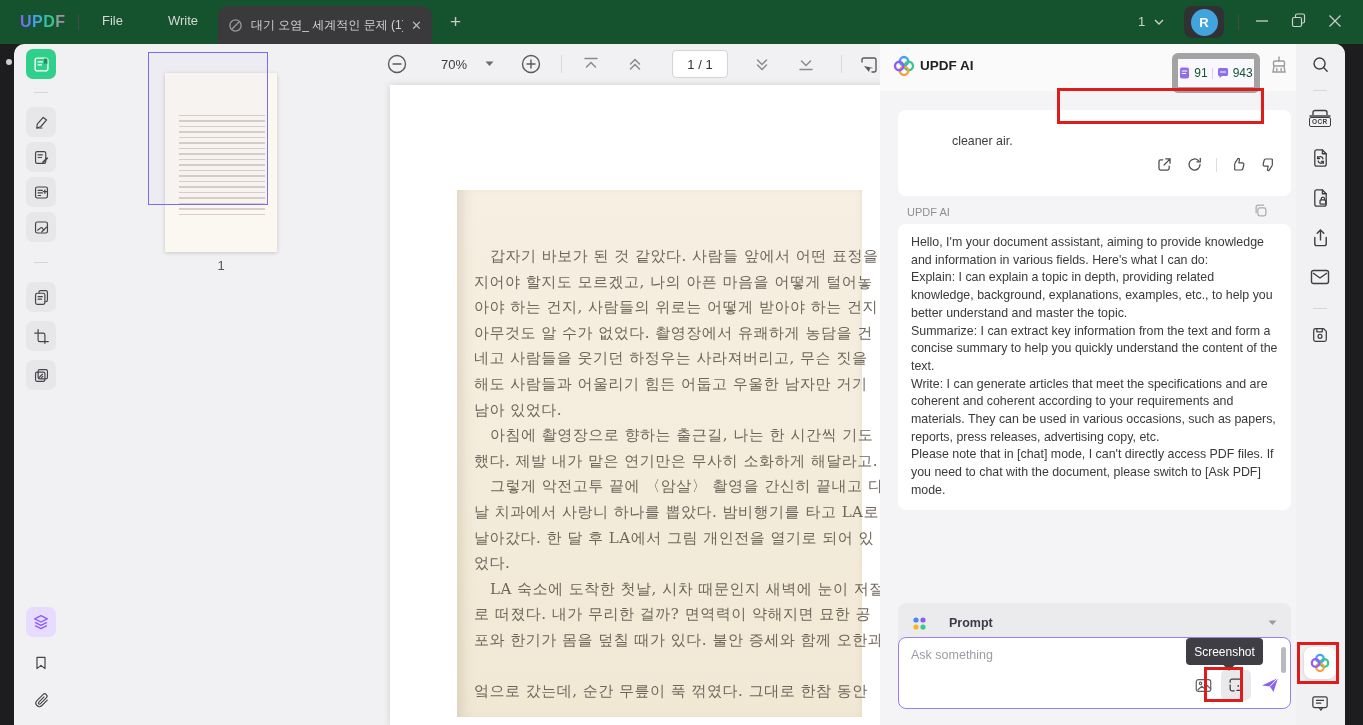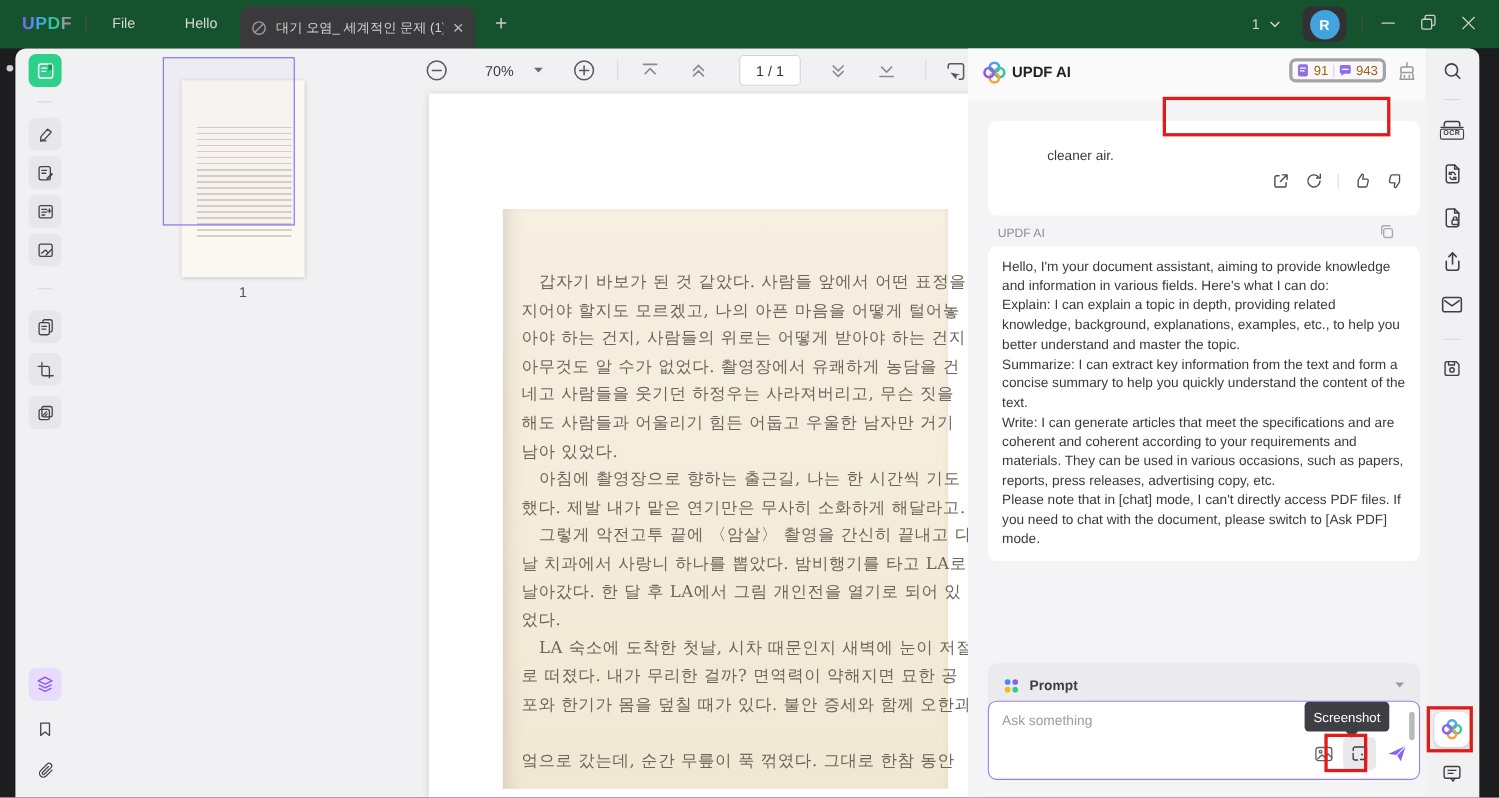--- a/index.html
+++ b/index.html
@@ -60,40 +60,40 @@
       background:linear-gradient(180deg,#f6efe2 0%,#f4ecdb 55%,#f1e8d4 100%);
       box-shadow:inset 14px 0 16px -12px rgba(120,100,70,.25), inset -4px 0 8px -6px rgba(120,100,70,.18)}
   .bl{position:absolute;left:17px;width:376px;font-family:"DejaVu Serif",serif;font-size:15px;
       color:#6e665b;letter-spacing:.5px;white-space:nowrap}
   .bl.ind{left:33px}
 
   
   #ai-panel{position:absolute;left:866px;top:0;width:416px;height:681px;background:#f4f4f6}
   #ai-head{position:absolute;left:0;top:0;width:416px;height:47px;background:#fafafb}
   #ai-title{position:absolute;left:40px;top:14px;font-size:13.5px;font-weight:bold;color:#222}
-  #credit-pill{position:absolute;left:292px;top:9px;width:88px;height:22px;border:3px solid #a3a3a3;border-radius:6px;
-      background:#faf8ff;display:flex;align-items:center;justify-content:center;gap:4px;font-size:12px;color:#a16207}
+  #credit-pill{position:absolute;left:292px;top:9px;width:88px;height:40px;border:6px solid #a3a3a3;border-radius:6px;
+      background:#faf8ff;display:flex;align-items:center;justify-content:center;gap:4px;font-size:12px;color:#14532d}
   #credit-pill .cdiv{width:1px;height:11px;background:#d9cdf5}
   #clean-btn{position:absolute;left:390px;top:11px;color:#9a9a9e}
   #ai-tabs{position:absolute;left:24px;top:48px;width:375px;height:26px;background:#e4e4e6;border-radius:4px;display:flex}
   .seg{flex:1;display:flex;align-items:center;justify-content:center;font-size:12.5px;color:#3f3f42}
   .seg.active{background:#fff;border-radius:3px;margin:2px;color:#222}
 
   .card{position:absolute;left:18px;width:393px;background:#fff;border-radius:8px}
   #card-prev{top:66px;height:86px}
   #prev-text{position:absolute;left:54px;top:24px;font-size:12.4px;color:#3c3c3e}
   #prev-actions{position:absolute;right:14px;top:46px;display:flex;align-items:center;gap:13px;color:#4c4c50}
   #prev-actions .adiv{width:1px;height:14px;background:#ddd}
   #ai-label{position:absolute;left:27px;top:162px;font-size:11px;color:#8e8e92}
   #copy-btn{position:absolute;left:373px;top:159px;color:#ababaf}
   #card-msg{top:180px;padding:10px 13px;font-size:12.4px;line-height:17.7px;color:#3a3a3c}
 
   
   #prompt-head{position:absolute;left:18px;top:559px;width:393px;height:40px;background:#ebebee;border-radius:8px 8px 0 0;
-      display:flex;align-items:center;padding:0 14px;gap:9px}
+      display:flex;align-items:center;padding:0 14px;gap:22px}
   #prompt-label{font-size:12.5px;font-weight:bold;color:#3c3c46}
   #prompt-caret{margin-left:auto;color:#9a9aa0}
   #prompt-input{position:absolute;left:18px;top:593px;width:393px;height:72px;background:#fff;
       border:1.5px solid #9d7df2;border-radius:8px}
   #ask-input{position:absolute;left:12px;top:10px;width:260px;border:none;outline:none;font-size:12.5px;color:#0f766e;
       font-family:"Liberation Sans",sans-serif;background:transparent}
   #ask-input::placeholder{color:#9c9ca4}
   #input-actions{position:absolute;right:10px;bottom:8px;display:flex;align-items:center;gap:9px}
   #shot-btn{width:30px;height:30px;background:#e9e9ec;border-radius:5px;display:flex;align-items:center;justify-content:center;color:#3f3f42}
   #img-btn{color:#5f5f64}
@@ -121,21 +121,21 @@
   
   #right-dark{position:absolute;left:1345px;top:44px;width:18px;height:681px;background:#1d1d1f}
 </style>
 </head>
 <body>
 
 <div id="topbar">
   <div class="abs logo">UPDF</div>
   <div class="abs topsep"></div>
   <div class="abs menu" id="menu-file">File</div>
-  <div class="abs menu" id="menu-help">Hello</div>
+  <div class="abs menu" id="menu-help">Write</div>
 
   <div class="abs" id="doc-tab">
     <span>
       <svg width="15" height="15" viewBox="0 0 15 15">
           <circle cx="7.5" cy="7.5" r="5.6" fill="none" stroke="#9a9a9a" stroke-width="1.3"></circle>
           <line x1="4" y1="11" x2="11" y2="4" stroke="#9a9a9a" stroke-width="1.3"></line>
         </svg>
     </span>
     <span class="t">대기 오염_ 세계적인 문제 (1)</span>
     <span class="x">✕</span>

